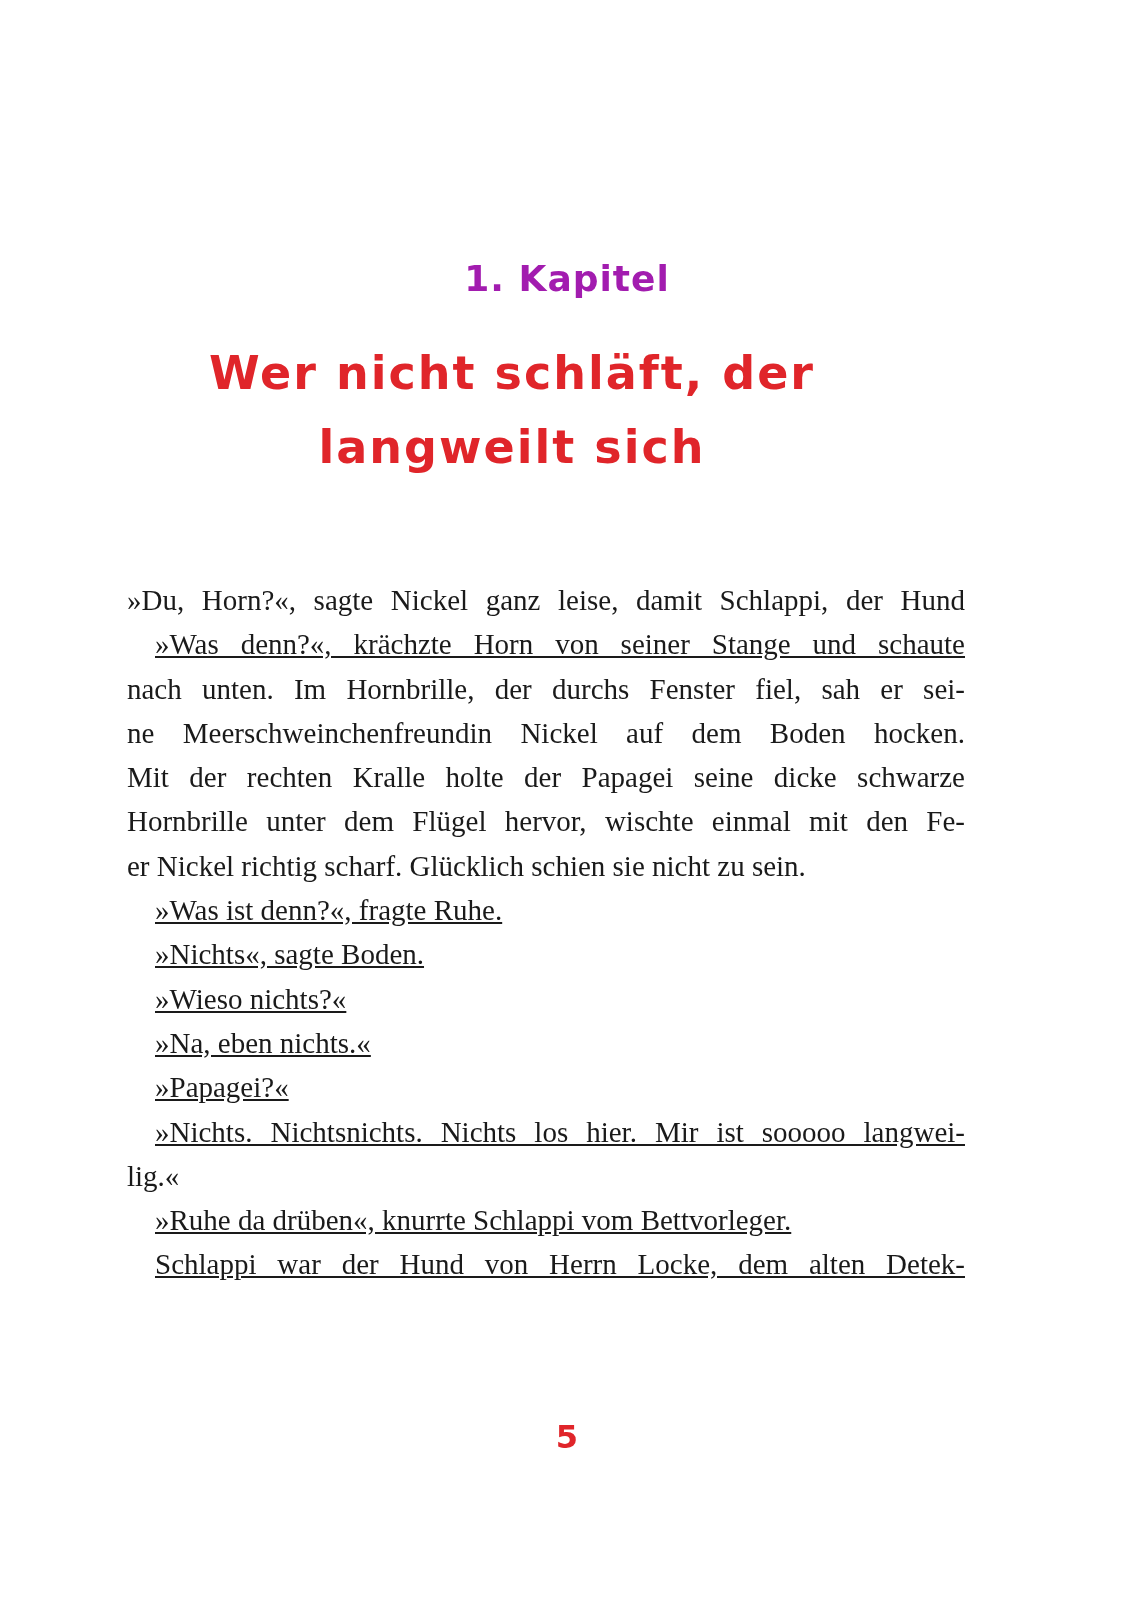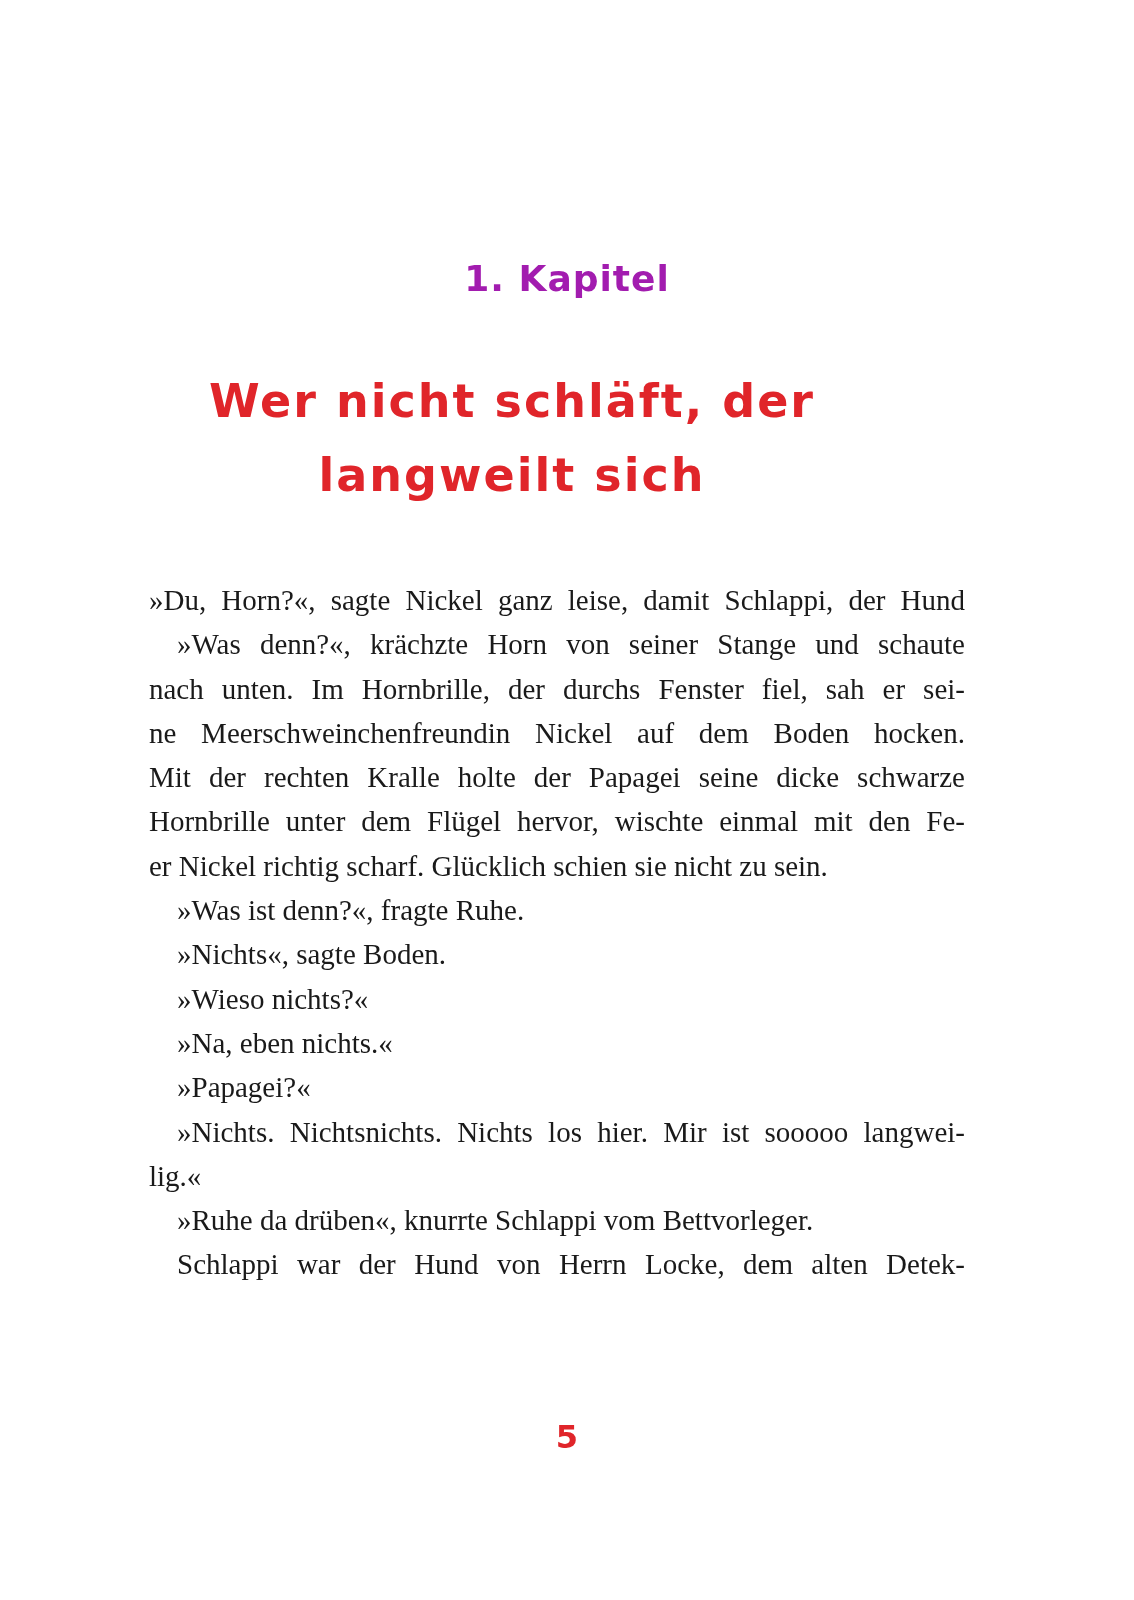--- a/index.html
+++ b/index.html
@@ -27,21 +27,21 @@
       width: 1134px;
       text-align: center;
       font-family: "DejaVu Sans", sans-serif;
       font-weight: bold;
       font-size: 36px;
       color: #a21caf;
       letter-spacing: 1px;
     }
     .chapter-title {
       position: absolute;
-      top: 364px;
+      top: 336px;
       left: 0;
       width: 1024px;
       text-align: center;
       font-family: "DejaVu Sans", sans-serif;
       font-weight: bold;
       font-size: 46px;
       line-height: 74px;
       color: #e0252a;
       letter-spacing: 2px;
     }
@@ -53,28 +53,27 @@
       width: 838px;
       font-family: "Liberation Serif", serif;
       font-size: 29px;
       line-height: 44.3px;
       color: #1a1a1a;
     }
     .line {
       display: block;
       white-space: nowrap;
       height: 44.3px;
-      margin-left: 22px;
     }
     .line.justify {
       text-align: justify;
       text-align-last: justify;
       white-space: normal;
     }
-    .line.indent { padding-left: 28px; }
+    .line.indent { padding-left: 28px; text-decoration: underline; }
     .page-number {
       position: absolute;
       top: 1418px;
       left: 0;
       width: 1134px;
       text-align: center;
       font-family: "DejaVu Sans", sans-serif;
       font-weight: bold;
       font-size: 32px;
       color: #e0252a;

